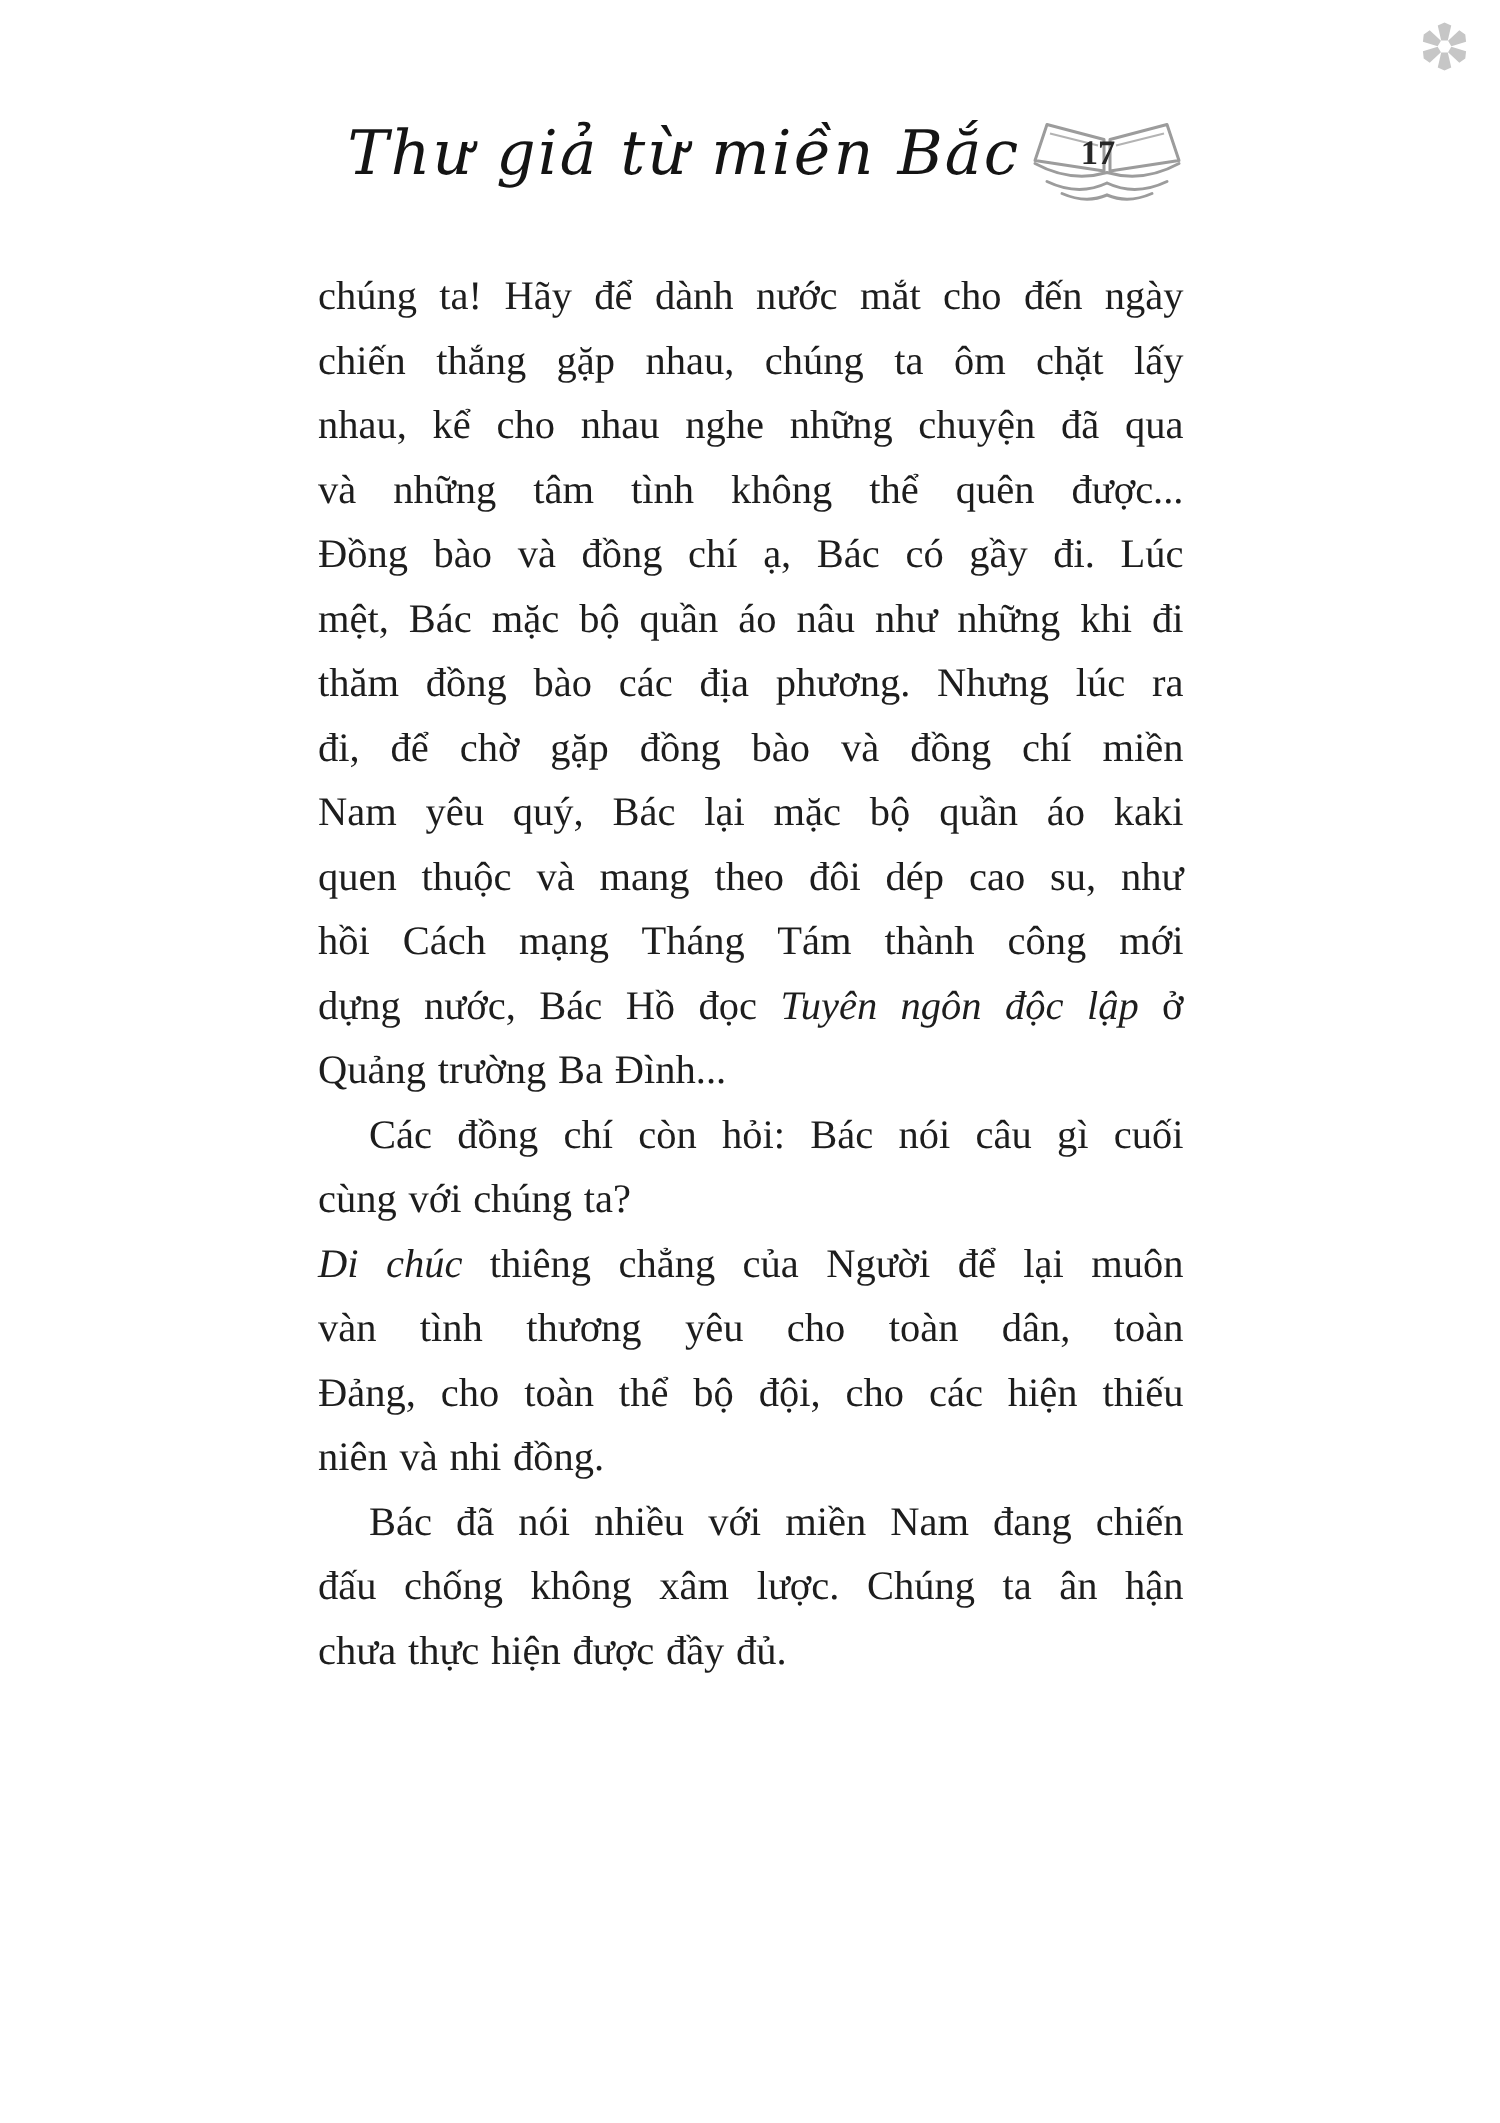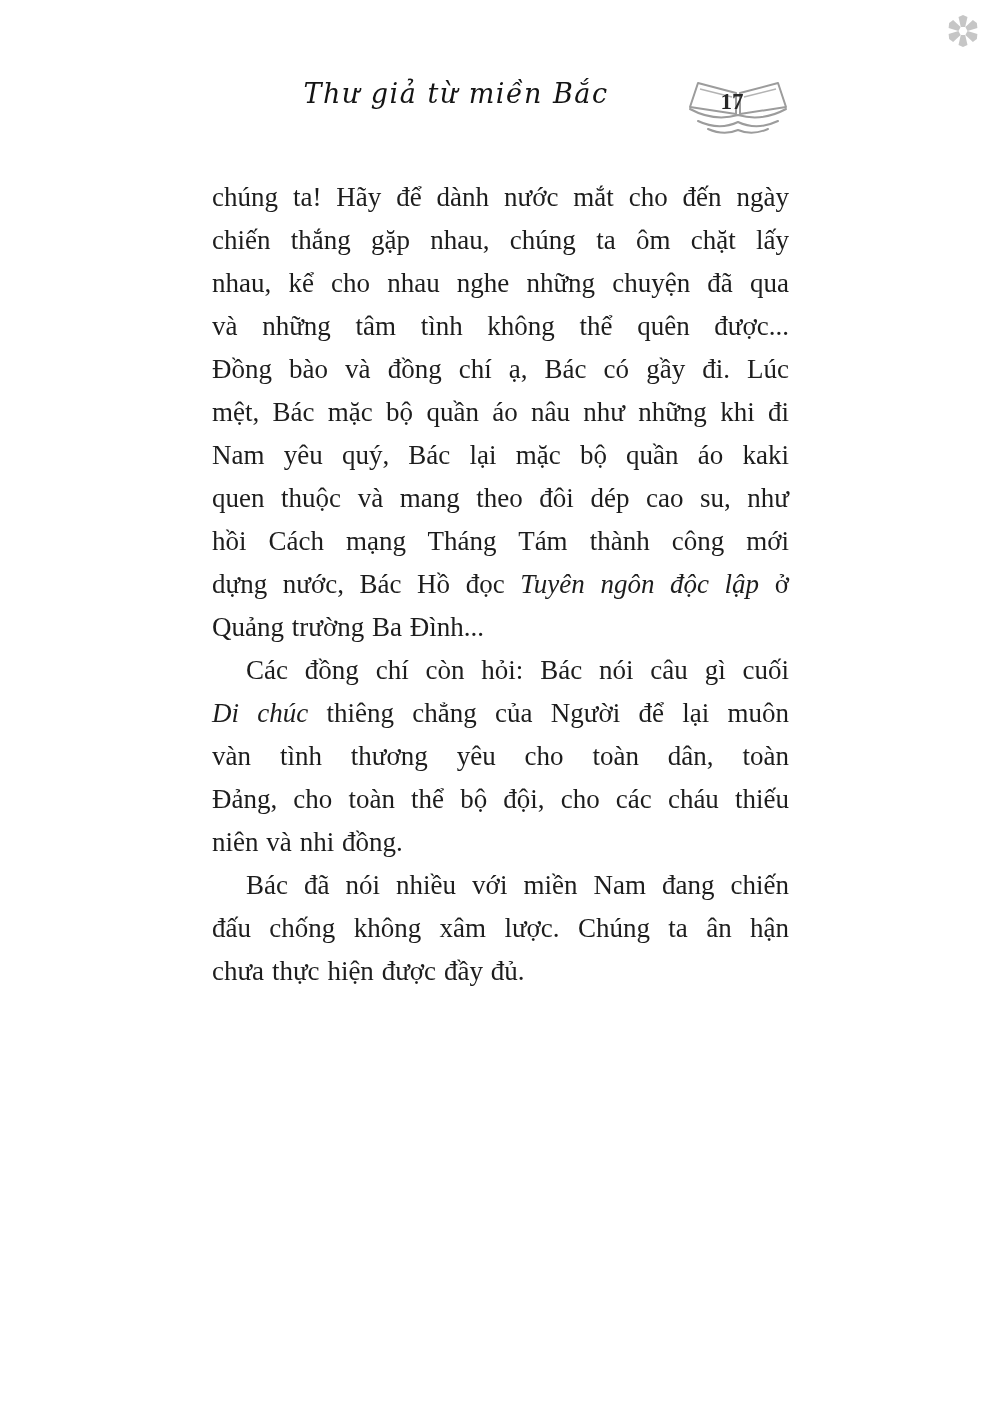--- a/index.html
+++ b/index.html
@@ -8,21 +8,21 @@
     background:#ffffff; overflow:hidden;
     font-family:"Liberation Serif","DejaVu Serif",serif;
     color:#1d1d1d;
   }
   
   .corner-ornament { position:absolute; top:14px; left:946px; width:34px; height:34px; }
   
   .header-title {
     position:absolute; top:78px; left:456px; transform:translateX(-50%);
     font-family:"DejaVu Serif",serif; font-style:italic;
-    font-size:27px; letter-spacing:1.5px; color:#141414; white-space:nowrap;
+    font-size:41px; letter-spacing:1.5px; color:#141414; white-space:nowrap;
   }
   
   .page-badge { position:absolute; left:686px; top:80px; width:104px; height:60px; }
   .page-badge text {
     font-family:"Liberation Serif","DejaVu Serif",serif;
     font-weight:bold; font-size:23px; fill:#272727;
   }
   
   .body-text { position:absolute; left:212px; top:176px; width:577px; font-size:27px; }
   .para { margin:0; }
@@ -74,33 +74,36 @@
   </svg>
 
   <div class="body-text" id="body-text">
       <div class="para">
         <div class="line"><span>chúng ta! Hãy để dành nước mắt cho đến ngày</span></div>
         <div class="line"><span>chiến thắng gặp nhau, chúng ta ôm chặt lấy</span></div>
         <div class="line"><span>nhau, kể cho nhau nghe những chuyện đã qua</span></div>
         <div class="line"><span>và những tâm tình không thể quên được...</span></div>
         <div class="line"><span>Đồng bào và đồng chí ạ, Bác có gầy đi. Lúc</span></div>
         <div class="line"><span>mệt, Bác mặc bộ quần áo nâu như những khi đi</span></div>
+        <div class="line"><span>thăm đồng bào các địa phương. Nhưng lúc ra</span></div>
+        <div class="line"><span>đi, để chờ gặp đồng bào và đồng chí miền</span></div>
         <div class="line"><span>Nam yêu quý, Bác lại mặc bộ quần áo kaki</span></div>
         <div class="line"><span>quen thuộc và mang theo đôi dép cao su, như</span></div>
         <div class="line"><span>hồi Cách mạng Tháng Tám thành công mới</span></div>
         <div class="line"><span>dựng nước, Bác Hồ đọc </span><em>Tuyên ngôn độc lập</em><span> ở</span></div>
         <div class="line last"><span>Quảng trường Ba Đình...</span></div>
       </div>
       <div class="para">
         <div class="line indent"><span>Các đồng chí còn hỏi: Bác nói câu gì cuối</span></div>
+        <div class="line last"><span>cùng với chúng ta?</span></div>
       </div>
       <div class="para">
         <div class="line"><em>Di chúc</em><span> thiêng chẳng của Người để lại muôn</span></div>
         <div class="line"><span>vàn tình thương yêu cho toàn dân, toàn</span></div>
-        <div class="line"><span>Đảng, cho toàn thể bộ đội, cho các cháu thiếu</span></div>
+        <div class="line"><span>Đảng, cho toàn thể bộ đội, cho các hiện thiếu</span></div>
         <div class="line last"><span>niên và nhi đồng.</span></div>
       </div>
       <div class="para">
         <div class="line indent"><span>Bác đã nói nhiều với miền Nam đang chiến</span></div>
         <div class="line"><span>đấu chống không xâm lược. Chúng ta ân hận</span></div>
         <div class="line last"><span>chưa thực hiện được đầy đủ.</span></div>
       </div>
     </div>
 
 </div>

